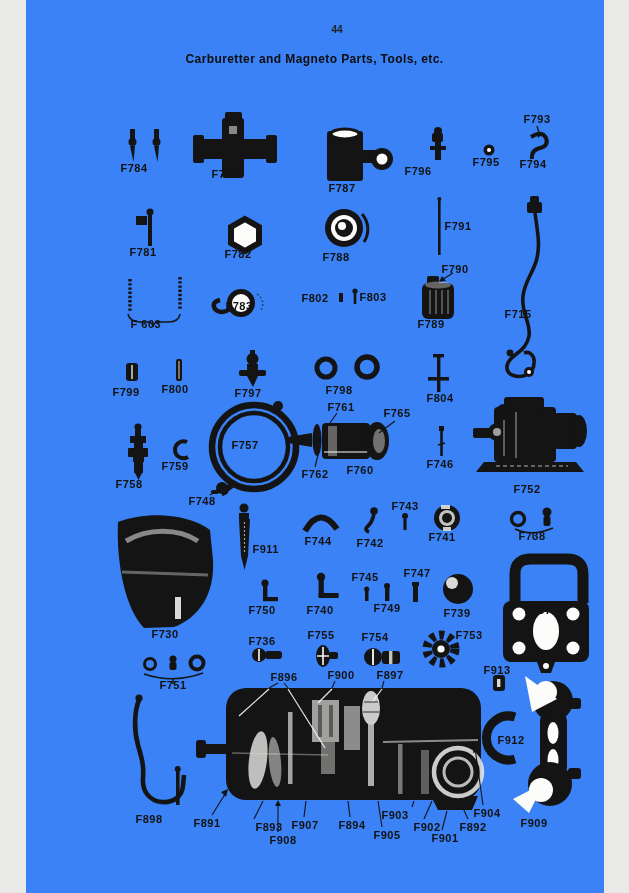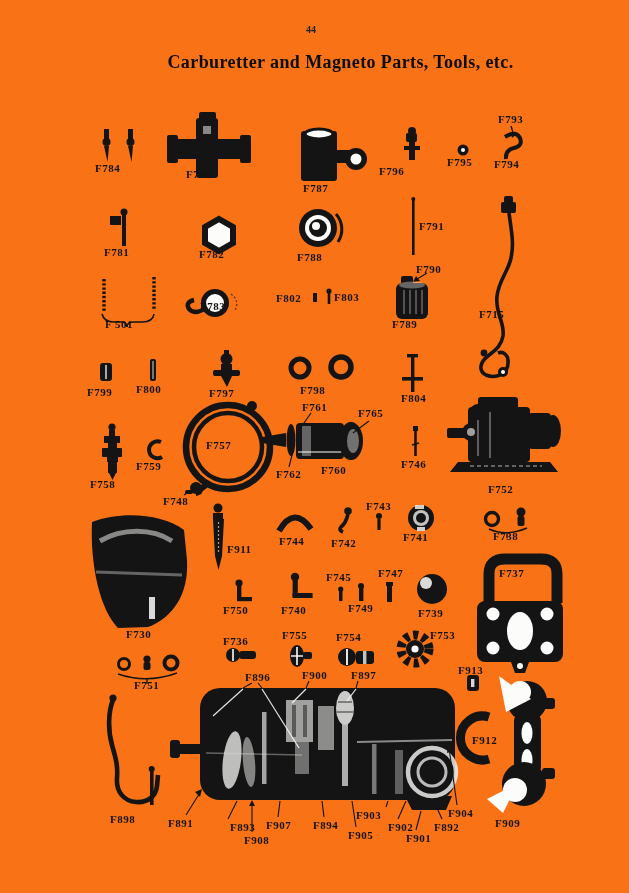--- a/index.html
+++ b/index.html
@@ -1,20 +1,20 @@
 <!DOCTYPE html>
 <html><head>
 <meta charset="utf-8">
 <style>
   html,body{margin:0;padding:0;background:#e9e9e7;}
-  .page{position:relative;width:629px;height:893px;margin:0 auto;background:#f97316;
-        font-family:Liberation Serif, serif;overflow:hidden;}
+  .page{position:relative;width:578px;height:893px;margin:0 auto;background:#3b82f6;
+        font-family:Liberation Sans, sans-serif;overflow:hidden;}
   .pagenum{position:absolute;top:24px;left:306px;font-size:10px;font-weight:700;color:#222;}
   .title{position:absolute;top:52px;left:0;width:100%;text-align:center;
-         font-size:18px;font-weight:700;letter-spacing:.4px;color:#0d0d0d;margin-left:26px;}
+         font-size:12px;font-weight:700;letter-spacing:.4px;color:#0d0d0d;}
   .pl{position:absolute;font-size:11px;font-weight:700;letter-spacing:.5px;color:#121212;white-space:nowrap;}
   svg.figs{position:absolute;left:0;top:0;width:629px;height:893px;}
   .figs *{vector-effect:non-scaling-stroke;}
 </style>
 </head>
 <body>
 
 <div class="page">
 
   <svg class="figs" viewBox="0 0 629 893" fill="#141414" stroke="none">
@@ -395,21 +395,21 @@
   <div class="pl" style="left:447px;top:156px">F795</div>
   <div class="pl" style="left:498px;top:113px">F793</div>
   <div class="pl" style="left:494px;top:158px">F794</div>
   <div class="pl" style="left:104px;top:246px">F781</div>
   <div class="pl" style="left:199px;top:248px">F782</div>
   <div class="pl" style="left:297px;top:251px">F788</div>
   <div class="pl" style="left:419px;top:220px">F791</div>
   <div class="pl" style="left:416px;top:263px">F790</div>
   <div class="pl" style="left:392px;top:318px">F789</div>
   <div class="pl" style="left:479px;top:308px">F715</div>
-  <div class="pl" style="left:105px;top:318px">F 501</div>
+  <div class="pl" style="left:105px;top:318px">F 603</div>
   <div class="pl" style="left:200px;top:300px">F783</div>
   <div class="pl" style="left:276px;top:292px">F802</div>
   <div class="pl" style="left:334px;top:291px">F803</div>
   <div class="pl" style="left:87px;top:386px">F799</div>
   <div class="pl" style="left:136px;top:383px">F800</div>
   <div class="pl" style="left:209px;top:387px">F797</div>
   <div class="pl" style="left:300px;top:384px">F798</div>
   <div class="pl" style="left:401px;top:392px">F804</div>
   <div class="pl" style="left:90px;top:478px">F758</div>
   <div class="pl" style="left:136px;top:460px">F759</div>
@@ -427,21 +427,21 @@
   <div class="pl" style="left:366px;top:500px">F743</div>
   <div class="pl" style="left:403px;top:531px">F741</div>
   <div class="pl" style="left:493px;top:530px">F738</div>
   <div class="pl" style="left:126px;top:628px">F730</div>
   <div class="pl" style="left:223px;top:604px">F750</div>
   <div class="pl" style="left:281px;top:604px">F740</div>
   <div class="pl" style="left:326px;top:571px">F745</div>
   <div class="pl" style="left:378px;top:567px">F747</div>
   <div class="pl" style="left:348px;top:602px">F749</div>
   <div class="pl" style="left:418px;top:607px">F739</div>
-  <div class="pl" style="left:499px;top:567px">F737</div>
+  <div class="pl" style="left:499px;top:604px">F737</div>
   <div class="pl" style="left:223px;top:635px">F736</div>
   <div class="pl" style="left:282px;top:629px">F755</div>
   <div class="pl" style="left:336px;top:631px">F754</div>
   <div class="pl" style="left:430px;top:629px">F753</div>
   <div class="pl" style="left:134px;top:679px">F751</div>
   <div class="pl" style="left:245px;top:671px">F896</div>
   <div class="pl" style="left:302px;top:669px">F900</div>
   <div class="pl" style="left:351px;top:669px">F897</div>
   <div class="pl" style="left:458px;top:664px">F913</div>
   <div class="pl" style="left:472px;top:734px">F912</div>

